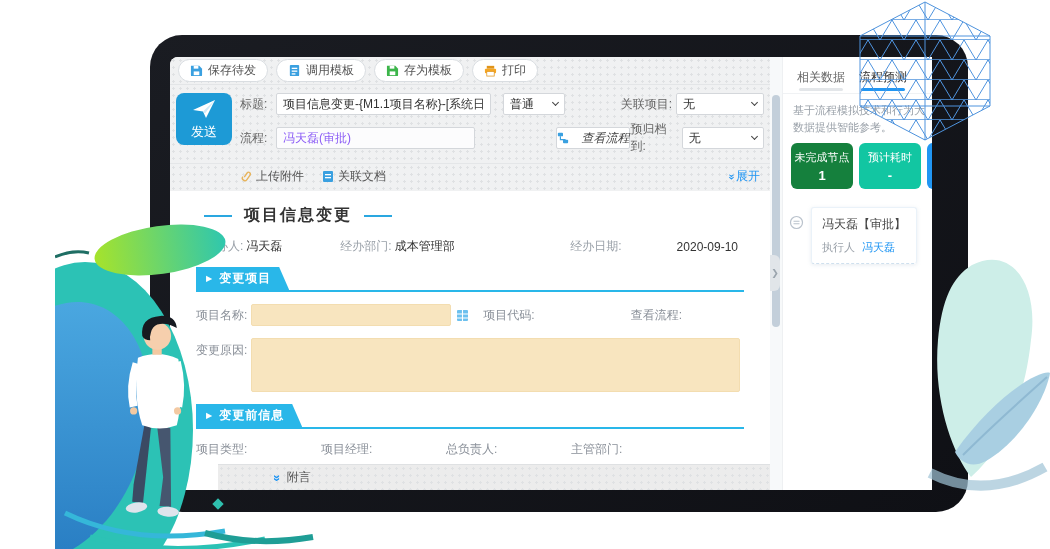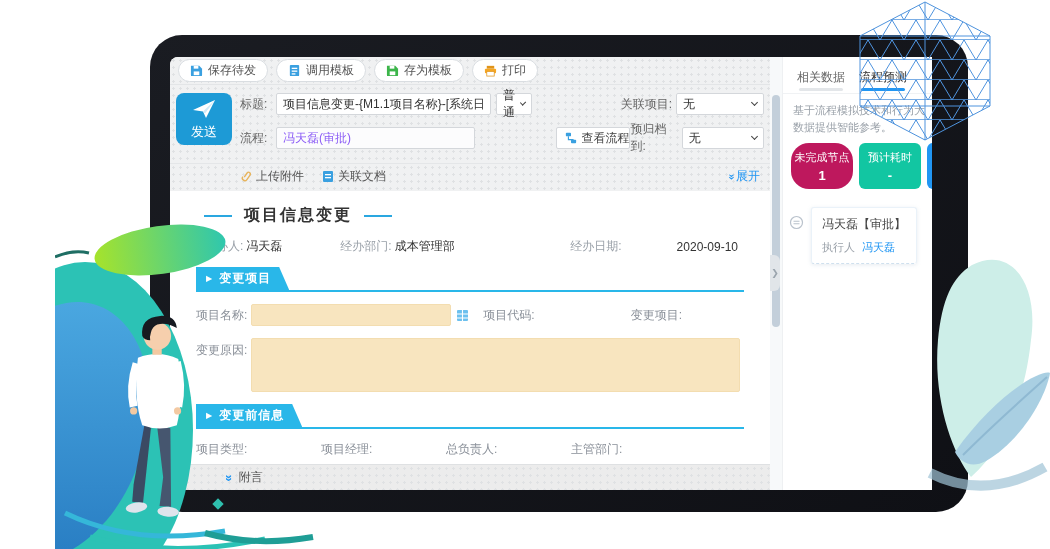--- a/index.html
+++ b/index.html
@@ -34,26 +34,26 @@
   .composer { position:relative; padding:8px 6px 2px 70px; border-bottom:1px solid #e4e6e8; }
   .send-btn { position:absolute; left:6px; top:8px; width:56px; height:52px; background:#1d9ad6; border-radius:8px;
               color:#fff; font-size:13px; display:flex; flex-direction:column; align-items:center; justify-content:center; gap:2px; cursor:pointer; }
   .crow { display:flex; align-items:center; margin-bottom:6px; font-size:12px; color:#666; }
   .clabel { width:36px; flex:none; }
   .tinput { width:215px; height:22px; border:1px solid #d4d7db; border-radius:2px; background:#fff; font-size:12px;
             color:#333; padding:0 6px; font-family:inherit; }
   .tinput.dis { color:#8b5cf6; background:#fcfcfd; }
   .sel { height:22px; border:1px solid #d4d7db; border-radius:2px; background:#fff; display:flex; align-items:center;
          justify-content:space-between; padding:0 6px; font-size:12px; color:#333; cursor:pointer; }
-  .sel.small { width:36px; margin-left:5px; }
+  .sel.small { width:62px; margin-left:12px; }
   .sel.right { width:88px; }
   .chev { width:5px; height:5px; border-right:1.5px solid #444; border-bottom:1.5px solid #444; transform:rotate(45deg); margin-top:-3px; }
   .rlabel { margin-left:auto; margin-right:4px; color:#666; }
   .vflow-btn { margin-left:81px; width:80px; height:22px; background:#fff; border:1px solid #d4d7db; border-radius:2px;
-               display:flex; align-items:center; justify-content:flex-end; gap:4px; font-size:12px; color:#444; cursor:pointer; }
+               display:flex; align-items:center; justify-content:space-between; gap:4px; font-size:12px; color:#444; cursor:pointer;font-style:italic; }
   .vflow-btn svg { width:12px; height:12px; }
 
   
   .attachrow { display:flex; align-items:center; gap:18px; font-size:12px; color:#555; padding:4px 10px 6px 70px;font-family:Liberation Serif, serif; }
   .attach-item { display:inline-flex; align-items:center; gap:4px; cursor:pointer; }
   .expand { margin-left:auto; color:#2196f3; display:inline-flex; align-items:center; gap:0; cursor:pointer; }
   .dblchev { display:inline-block; transform:rotate(90deg); font-weight:bold; font-size:12px; line-height:1; }
 
   
   .formbody { flex:1; background:#fff; padding:10px 26px 0 26px; overflow:hidden; }
@@ -75,41 +75,41 @@
   .frow { display:flex; align-items:center; font-size:12px; color:#8a9099; margin-top:12px; }
   .frow.start { align-items:flex-start; }
   .flabel { white-space:nowrap; }
   .tan { height:22px; width:200px; background:#f8e5bf; border:1px solid #f3ddb0; border-radius:2px; margin-left:4px; font-family:inherit; font-size:12px; padding:0 6px; color:#555; }
   .tan-area { flex:1; height:54px; background:#f8e5bf; border:1px solid #f3ddb0; border-radius:2px; margin:0 4px 0 4px; resize:none; font-family:inherit; font-size:12px; padding:4px 6px; color:#555; }
   .picker { width:13px; height:13px; margin-left:5px; cursor:pointer; }
   .gap14 { margin-left:14px; } .gap96 { margin-left:96px; }
   .fcell { width:125px; display:flex; align-items:center; }
 
   .bottombar { height:26px; border-top:1px solid #dfe1e3; display:flex; align-items:center; gap:6px;
-               padding-left:56px; font-size:12px; color:#555; background-color:#ececec; }
+               padding-left:56px; font-size:12px; color:#555; background-color:#ececec;margin-left:48px; }
   .bottombar .dblchev { color:#2196f3; }
 
   
   .vscroll { width:12px; background:#f7f9fa; position:relative; flex:none; }
   .vthumb { position:absolute; left:2px; top:38px; width:8px; height:232px; background:#c3cfda; border-radius:4px; }
   .vhandle { position:absolute; left:0; top:198px; width:10px; height:36px; background:#e1e5e9; border-radius:0 6px 6px 0;
              display:flex; align-items:center; justify-content:center; color:#9aa4ad; font-size:9px; cursor:pointer; }
 
   
   .sidebar { flex:1; background:#fff; border-left:1px solid #eef0f2; overflow:hidden; }
   .sb-tabs { display:flex; padding:12px 10px 0 14px; gap:14px; border-bottom:1px solid #f0f2f4; }
   .sb-tab { font-size:12px; color:#666; padding-bottom:7px; position:relative; cursor:pointer; }
   .sb-tab .bar { position:absolute; left:2px; right:2px; bottom:2px; height:3px; background:#e3e6e9; border-radius:2px; }
   .sb-tab.active { color:#333; }
   .sb-tab.active .bar { background:#2196f3; }
   .sb-desc { font-size:11px; color:#9aa1a9; line-height:1.5; padding:8px 6px 8px 10px; }
   .sb-cards { display:flex; gap:6px; padding-left:8px; }
   .card { flex:none; width:62px; height:46px; border-radius:6px; color:#fff; text-align:center; padding-top:7px; font-size:11px; cursor:pointer; }
   .card .v { font-size:13px; font-weight:bold; margin-top:3px; }
-  .card.c-blue { background:#be185d;border-radius:18px; } .card.c-green { background:#12c6a2; } .card.c-next { background:#2196f3; width:62px; }
+  .card.c-blue { background:#15803d; } .card.c-green { background:#12c6a2; } .card.c-next { background:#2196f3; width:62px; }
   .sb-timeline { display:flex; gap:7px; margin:18px 0 0 6px; align-items:flex-start; }
   .tl-icon { margin-top:8px; flex:none; }
   .bubble { background:#fff; border:1px solid #eaf2f9; border-bottom:1px dashed #cfe0ee; border-radius:3px;
             box-shadow:0 1px 4px rgba(120,150,180,.18); padding:8px 10px; font-size:12px; color:#444; min-width:106px; }
   .bubble .row2 { margin-top:7px; font-size:11px; color:#9aa1a9; }
   .bubble .row2 .exec { color:#2196f3; margin-left:4px; }
 </style>
 </head>
 <body>
 
@@ -290,21 +290,21 @@
             </span>
           </div>
           <div class="frow">
             <span class="flabel">项目名称:</span>
             <input class="tan" style="">
             <svg class="picker" viewBox="0 0 13 13">
                 <rect x="1" y="1" width="11" height="11" rx="1" fill="#6cc0ee"></rect>
                 <path d="M1,5 h11 M1,9 h11 M6.5,1 v11" stroke="#fff" stroke-width="1.1"></path>
               </svg>
             <span class="flabel gap14">项目代码:</span>
-            <span class="flabel gap96">变更项目:</span>
+            <span class="flabel gap96">查看流程:</span>
           </div>
           <div class="frow start">
             <span class="flabel" style="margin-top:4px">变更原因:</span>
             <textarea class="tan-area" style=""></textarea>
           </div>
         </div>
 
         <div class="section">
           <div class="sec-head">
             <span class="sec-tab">

